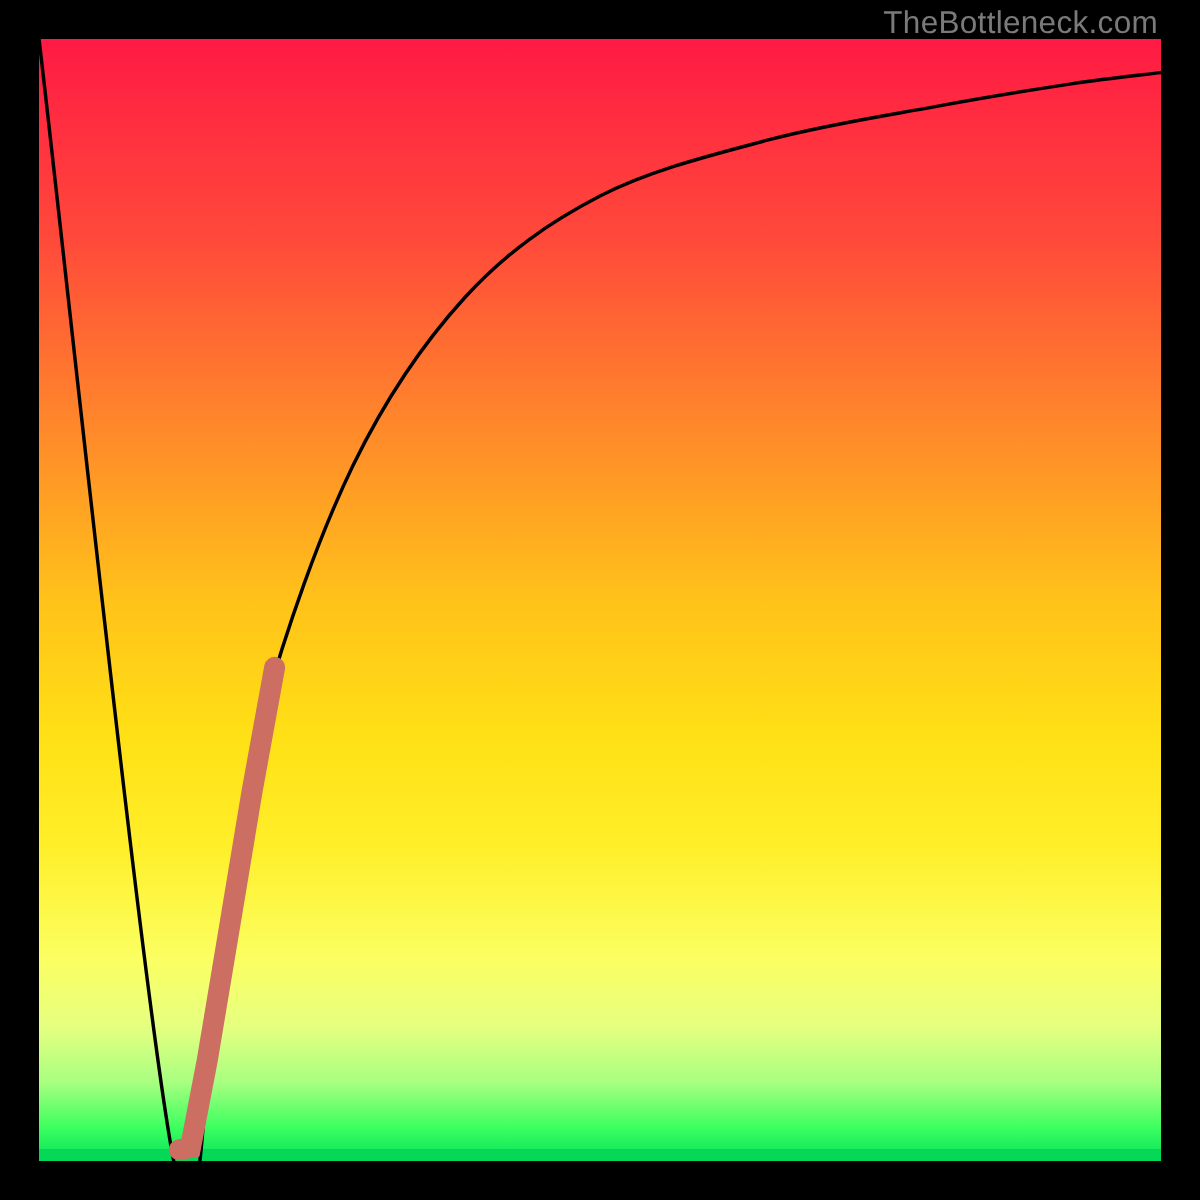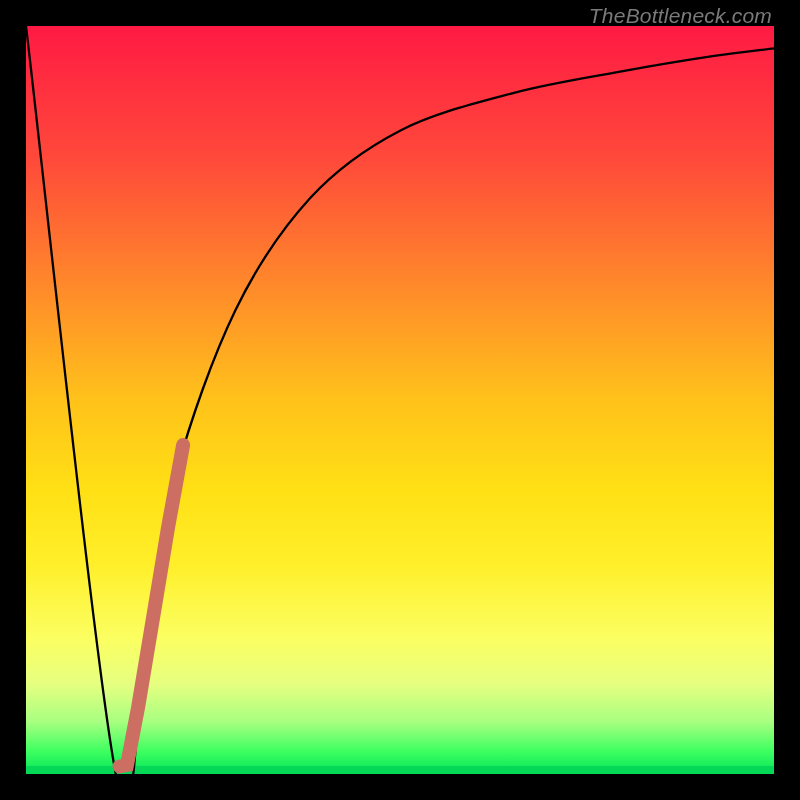--- a/index.html
+++ b/index.html
@@ -8,21 +8,20 @@
     width: 800px;
     height: 800px;
     background: #000;
     overflow: hidden;
   }
   .outer {
     position: relative;
     width: 800px;
     height: 800px;
     background: #000;
-    font-style: italic;
   }
   .plot {
     position: absolute;
     left: 26px;
     top: 26px;
     width: 748px;
     height: 748px;
     background: linear-gradient(to bottom,
       #ff1a44 0%,
       #ff4a3a 18%,

